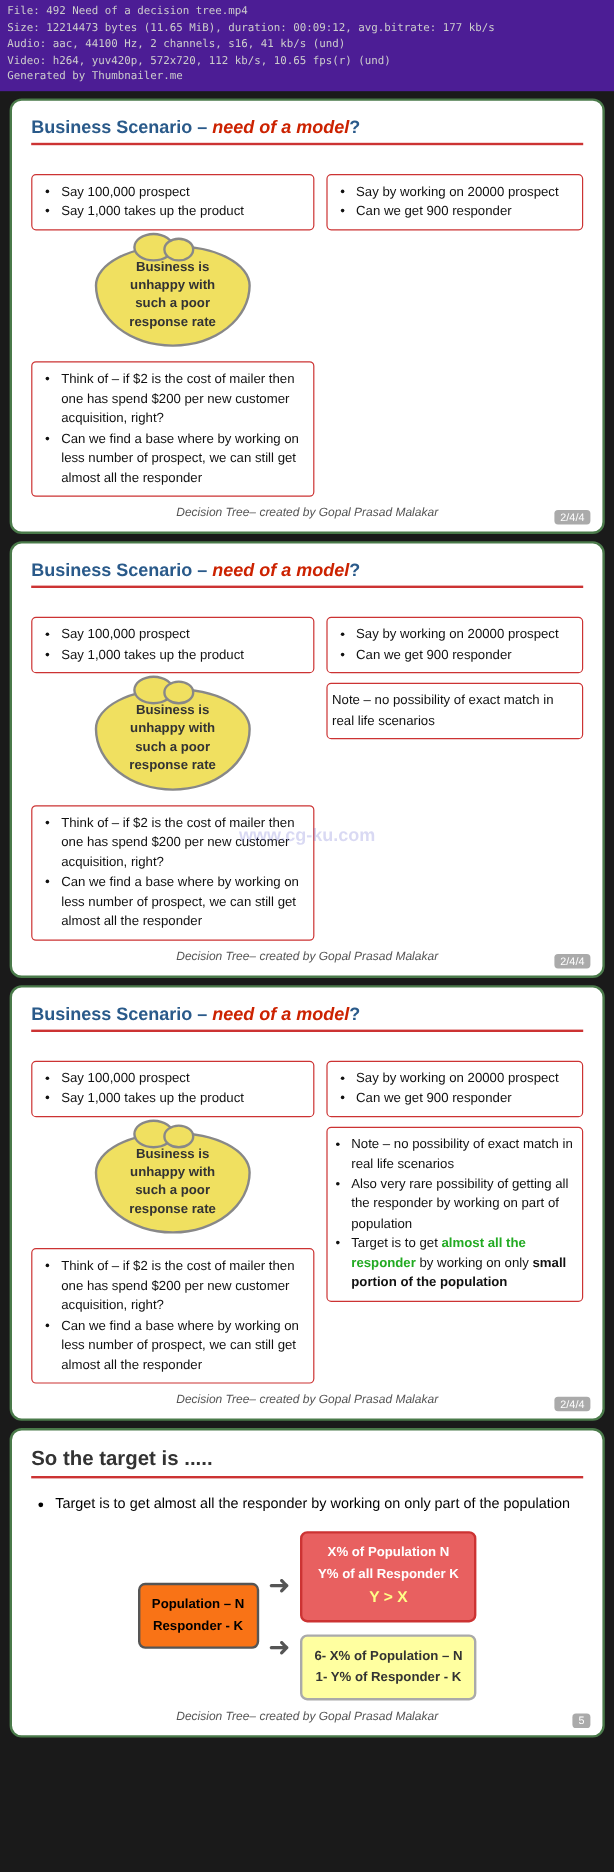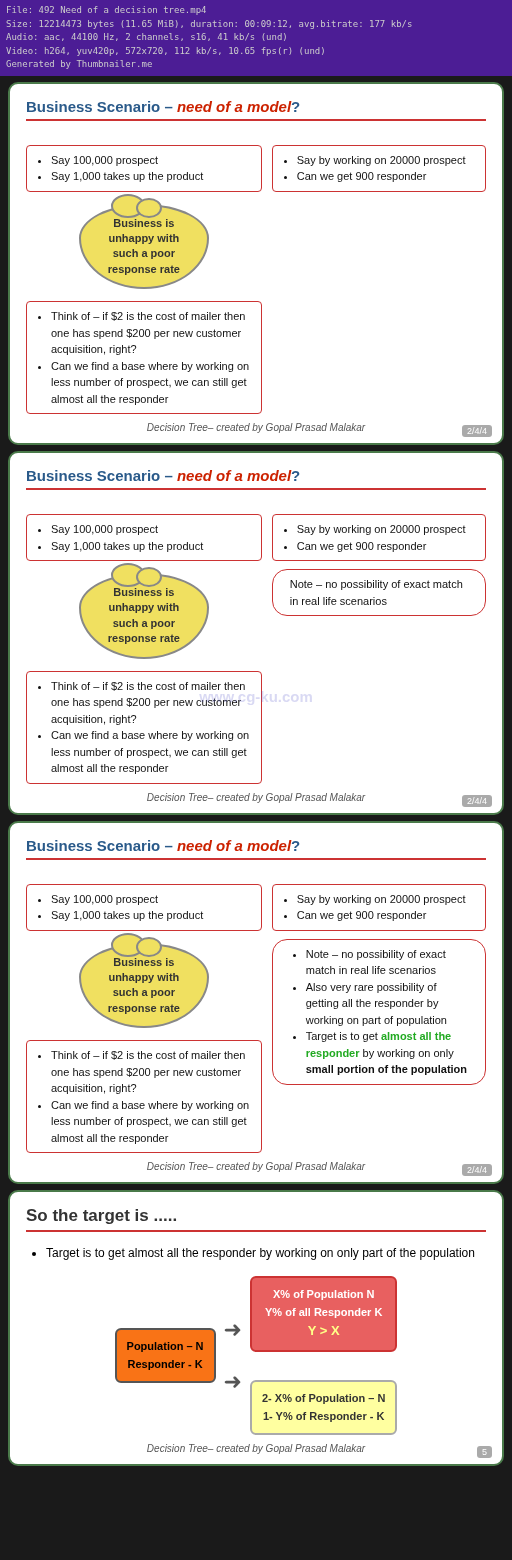--- a/index.html
+++ b/index.html
@@ -120,22 +120,22 @@
       left: 55px;
       width: 22px;
       height: 16px;
       background: #f0e060;
       border: 2px solid #888;
       border-radius: 50%;
     }
 
     .note-box {
       border: 1.5px solid #cc3333;
-      border-radius: 15px;
-      padding: 6px 17px;
+      border-radius: 4px;
+      padding: 6px 4px;
       background: #fff;
     }
 
     .note-box p {
       font-size: 11px;
       line-height: 1.5;
       color: #111;
     }
 
     .note-box ul {
@@ -235,21 +235,21 @@
 
     .arrow-right {
       font-size: 22px;
       color: #555;
       line-height: 1;
     }
 
     .result-boxes {
       display: flex;
       flex-direction: column;
-      gap: 28px;
+      gap: 10px;
     }
 
     .result-box-red {
       background: #e86060;
       border: 2px solid #cc3333;
       border-radius: 6px;
       padding: 8px 10px;
       text-align: center;
       font-size: 11px;
       font-weight: bold;
@@ -419,21 +419,21 @@
       <div class="arrow-right">➜</div>
     </div>
 
     <div class="result-boxes">
       <div class="result-box-red">
         <div>X% of  Population N</div>
         <div>Y% of all Responder K</div>
         <div class="y-gt-x">Y &gt; X</div>
       </div>
       <div class="result-box-yellow">
-        <div>2- X% of Population – N</div>
+        <div>6- X% of Population – N</div>
         <div>1- Y% of Responder - K</div>
       </div>
     </div>
   </div>
 
   <div class="footer-text">Decision Tree– created by Gopal Prasad Malakar</div>
   <div class="slide-num">5</div>
 </div>
 
 </body></html>

